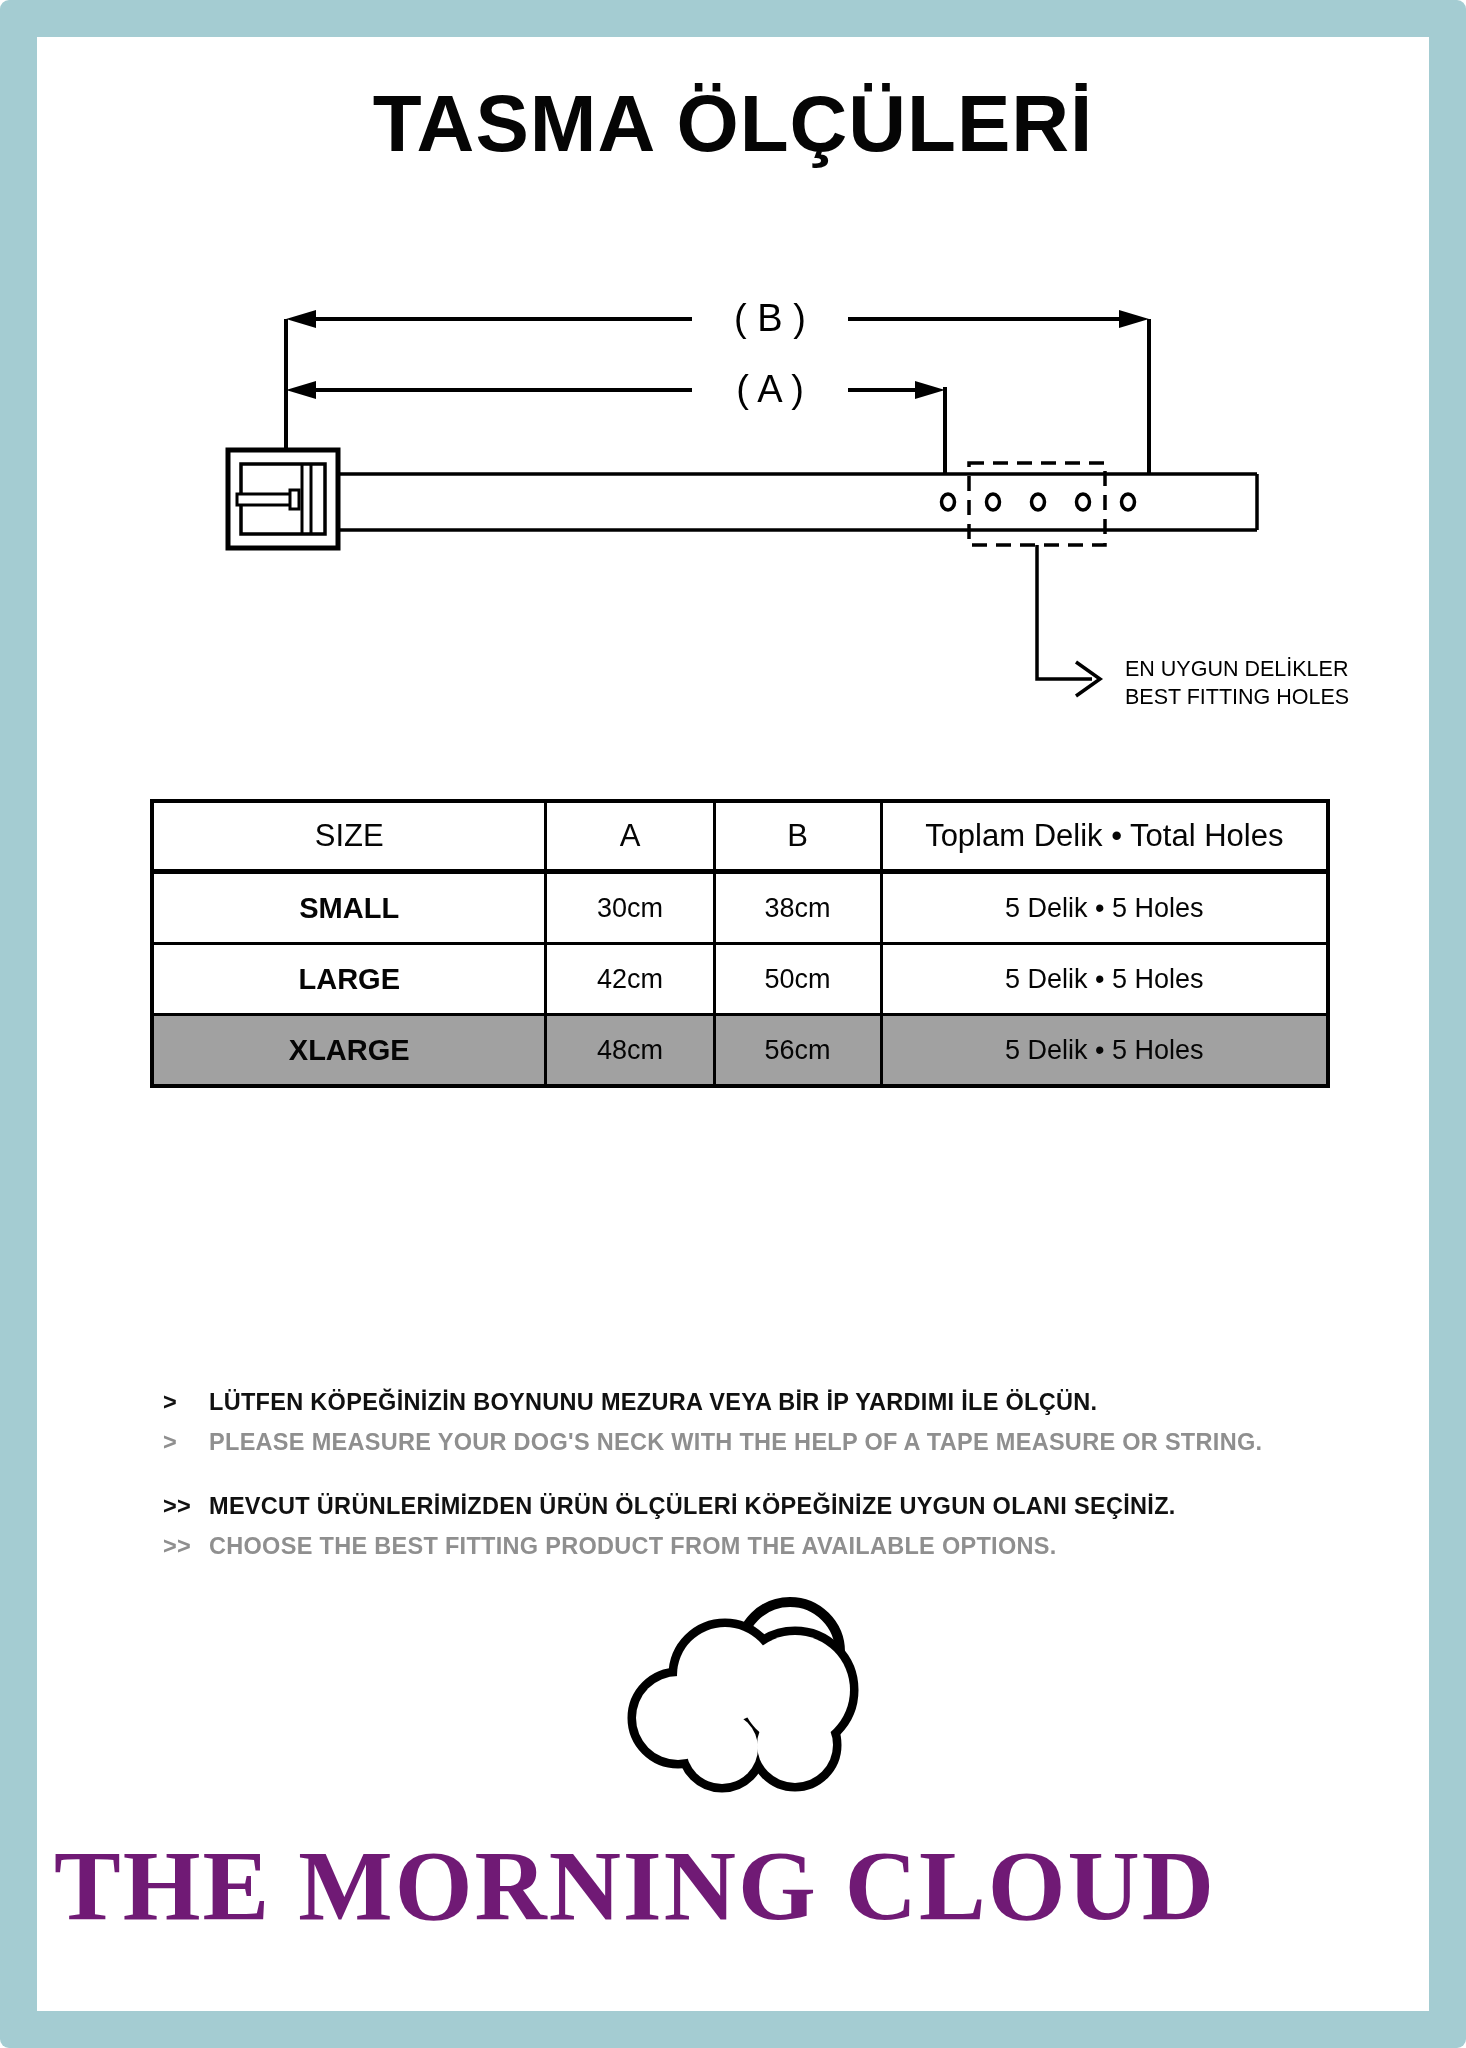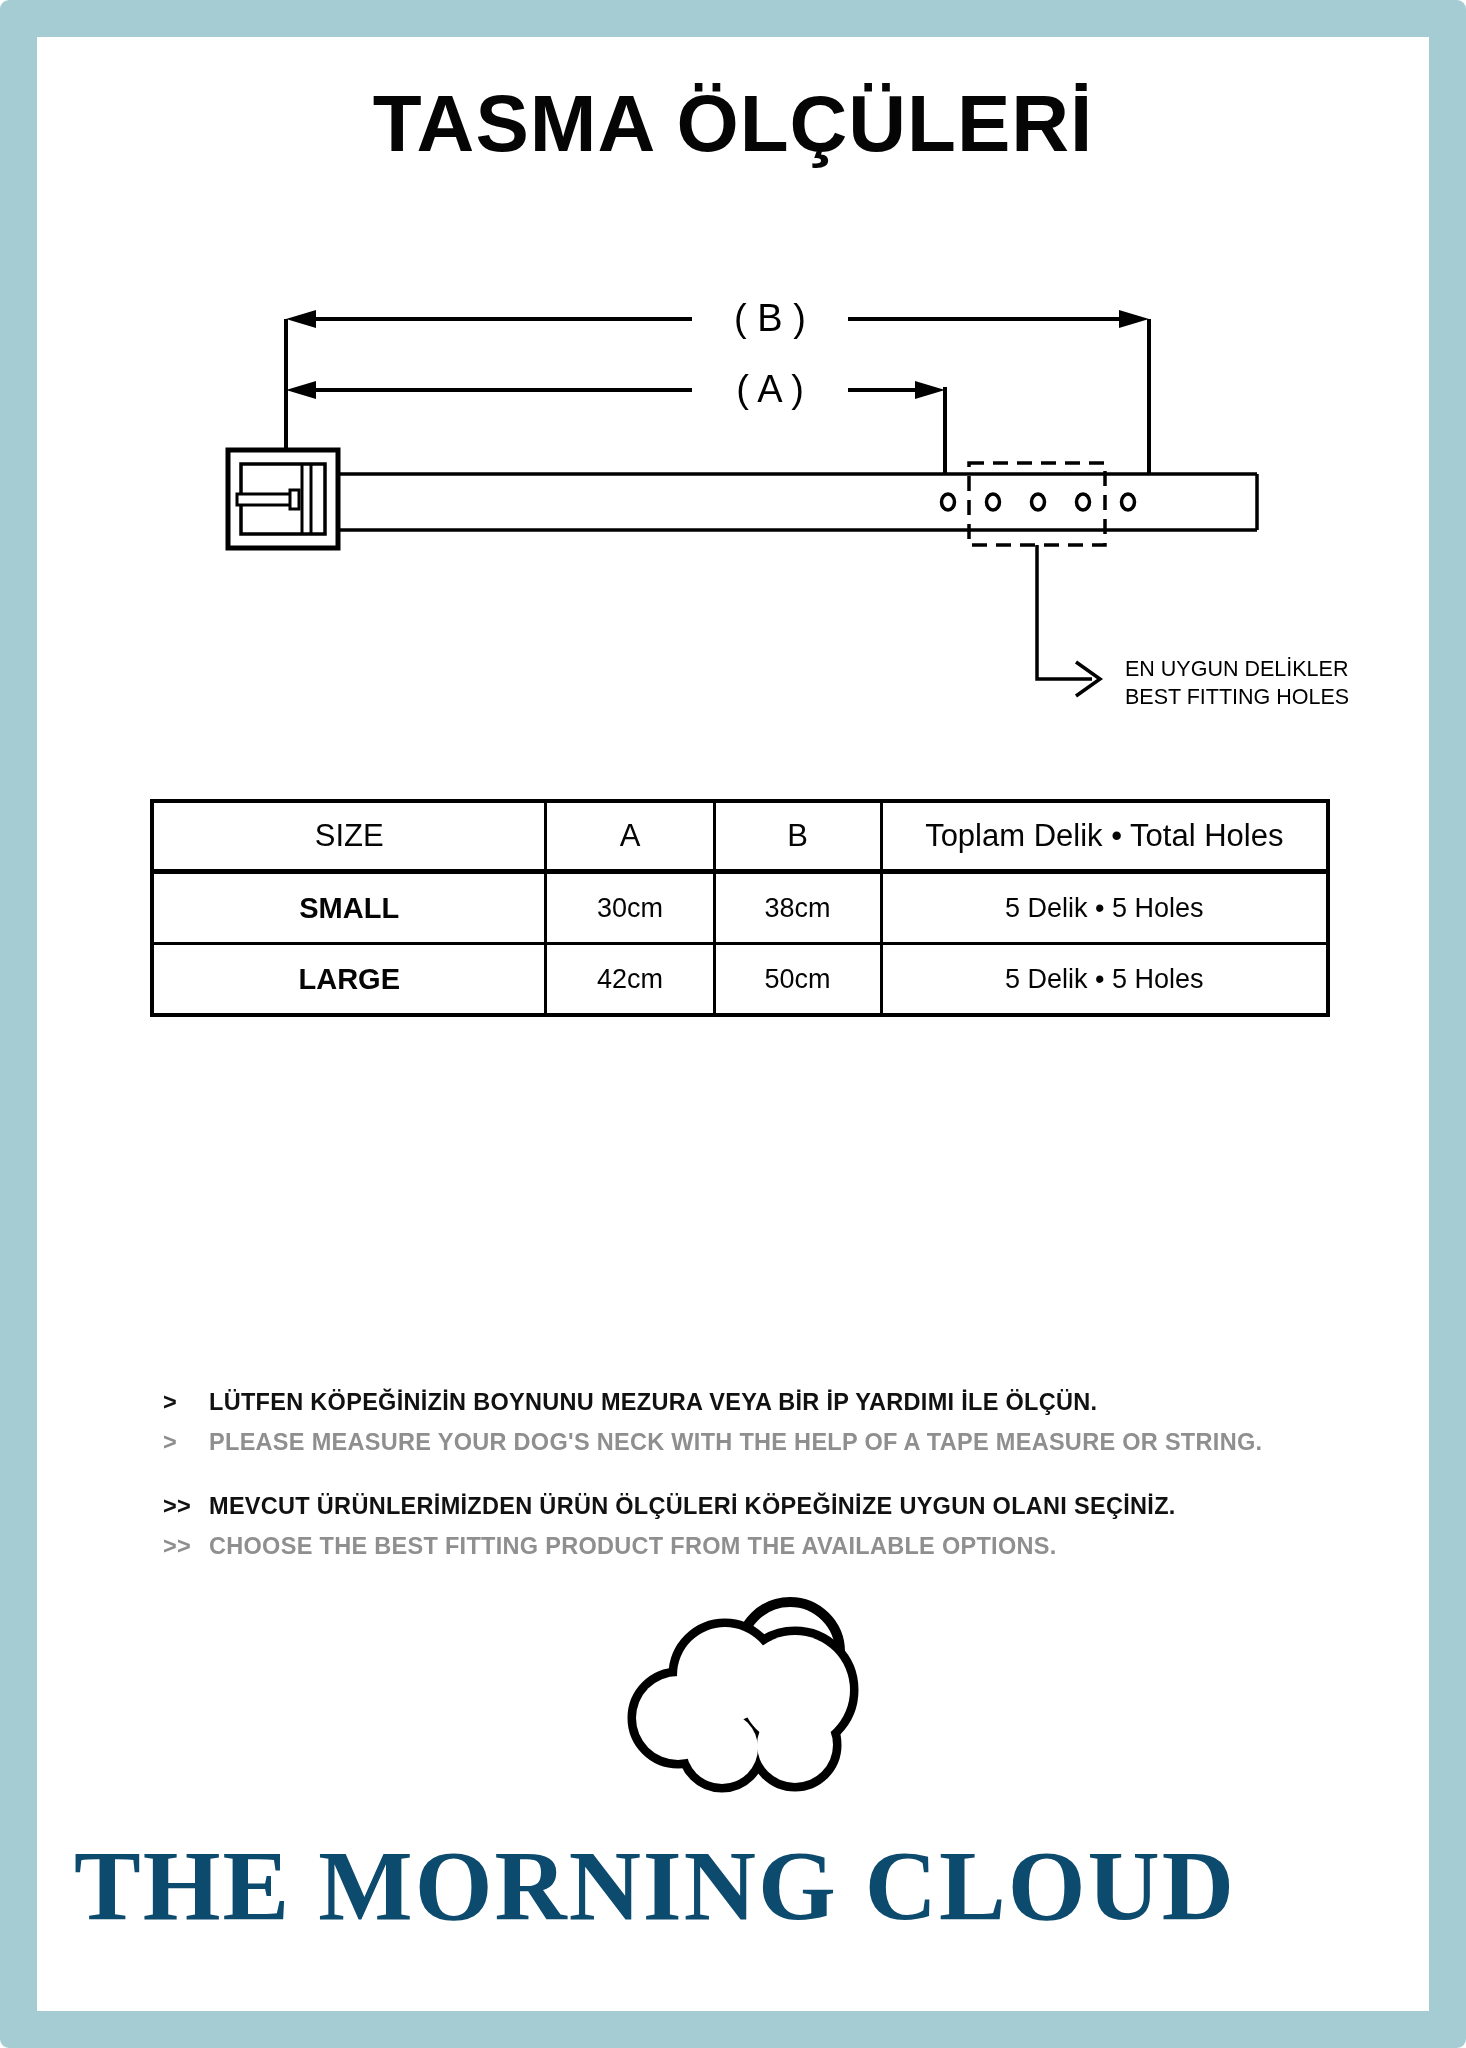--- a/index.html
+++ b/index.html
@@ -21,21 +21,21 @@
   tr.shaded{background:#a1a1a1;}
   col.c-size{width:33.5%;} col.c-a{width:14.3%;} col.c-b{width:14.2%;} col.c-holes{width:38%;}
 
   .notes{left:163px;top:1382px;width:1220px;font-weight:bold;font-size:23.5px;letter-spacing:0.3px;color:#111;}
   .note-line{display:grid;grid-template-columns:46px 1fr;line-height:40px;white-space:nowrap;}
   .note-line .marker{text-align:left;}
   .note-gap{height:24px;}
   .note-gray{color:#8f8f8f;}
 
   .cloud{left:590px;top:1590px;}
-  .brand-name{left:0;top:1836px;width:1270px;text-align:center;font-family:"Liberation Serif",serif;font-weight:bold;font-size:100px;letter-spacing:2px;color:#0c4a6e;line-height:1;margin-left:20px;}
+  .brand-name{left:0;top:1836px;width:1270px;text-align:center;font-family:"Liberation Serif",serif;font-weight:bold;font-size:100px;letter-spacing:2px;color:#701a75;line-height:1;}
 </style>
 </head>
 <body>
 
 <div class="canvas">
   <div class="page"></div>
 
   <div class="abs title-tr">TASMA ÖLÇÜLERİ</div>
 
   <svg class="abs diagram" width="1210" height="420" viewBox="0 0 1210 420">
@@ -111,20 +111,26 @@
       <td>30cm</td>
       <td>38cm</td>
       <td>5 Delik • 5 Holes</td>
     </tr>
     <tr class="data-row">
       <td class="size-name">LARGE</td>
       <td>42cm</td>
       <td>50cm</td>
       <td>5 Delik • 5 Holes</td>
     </tr>
+    <tr class="data-row shaded">
+      <td class="size-name">XLARGE</td>
+      <td>48cm</td>
+      <td>56cm</td>
+      <td>5 Delik • 5 Holes</td>
+    </tr>
   </tbody>
     </table>
 
   <div class="abs notes">
     <div class="note-line">
       <span class="marker">&gt;</span>
       <span>LÜTFEN KÖPEĞİNİZİN BOYNUNU MEZURA VEYA BİR İP YARDIMI İLE ÖLÇÜN.</span>
     </div>
     <div class="note-line note-gray">
       <span class="marker">&gt;</span>

